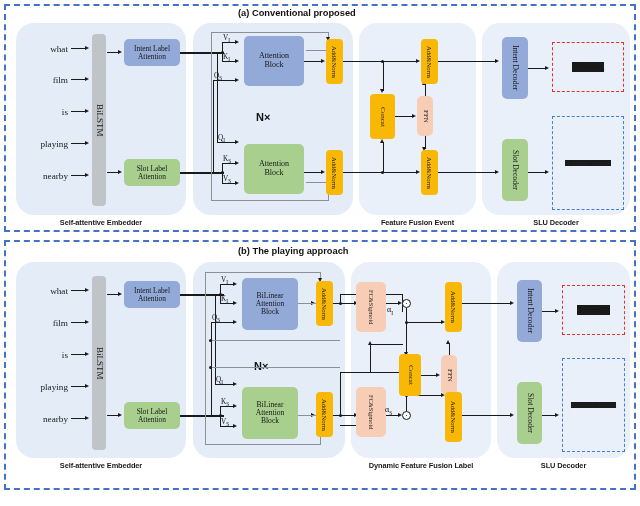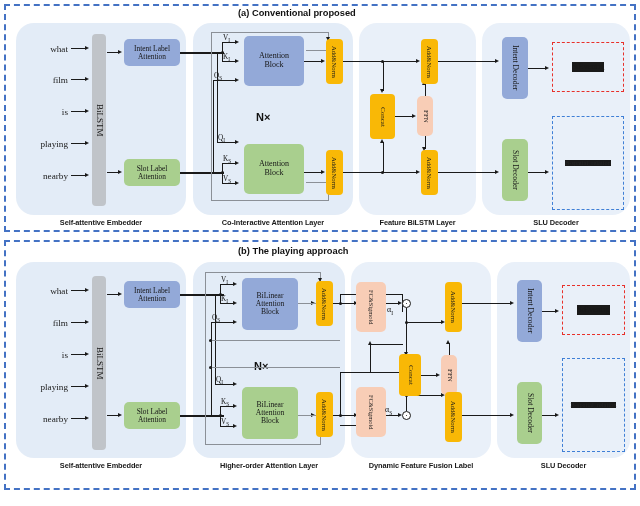--- a/index.html
+++ b/index.html
@@ -56,22 +56,21 @@
   <div class="panel" style="left:4px;top:4px;width:632px;height:228px;">
 
     <div class="panel-title" style="left:232px;top:2px;">(a) Conventional proposed</div>
 
     <div class="region" style="left:10px;top:17px;width:170px;height:192px;"></div>
     <div class="region" style="left:187px;top:17px;width:160px;height:192px;"></div>
     <div class="region lighter" style="left:353px;top:17px;width:117px;height:192px;"></div>
     <div class="region lighter" style="left:476px;top:17px;width:148px;height:192px;"></div>
 
     <div class="region-label" style="left:10px;top:212px;width:170px;">Self-attentive Embedder</div>
-    <div class="region-label" style="left:187px;top:212px;width:160px;">Co-Interactive Attention Layer</div>
-    <div class="region-label" style="left:353px;top:212px;width:117px;">Feature BiLSTM Layer</div>
+    <div class="region-label" style="left:353px;top:212px;width:117px;">Feature Fusion Event</div>
     <div class="region-label" style="left:476px;top:212px;width:148px;">SLU Decoder</div>
 
     <div class="word" style="left:14px;top:38px;width:48px;">what</div>
     <div class="word" style="left:14px;top:69px;width:48px;">film</div>
     <div class="word" style="left:14px;top:101px;width:48px;">is</div>
     <div class="word" style="left:14px;top:133px;width:48px;">playing</div>
     <div class="word" style="left:14px;top:165px;width:48px;">nearby</div>
 
     <div class="ln h" style="left:65px;top:42px;width:14px;"></div>
     <div class="arr r" style="left:79px;top:39.5px;"></div>
@@ -223,21 +222,20 @@
   <div class="panel" style="left:4px;top:240px;width:632px;height:250px;">
 
     <div class="panel-title" style="left:232px;top:4px;">(b) The playing approach</div>
 
     <div class="region" style="left:10px;top:20px;width:170px;height:196px;"></div>
     <div class="region" style="left:187px;top:20px;width:152px;height:196px;"></div>
     <div class="region lighter" style="left:345px;top:20px;width:140px;height:196px;"></div>
     <div class="region lighter" style="left:491px;top:20px;width:133px;height:196px;"></div>
 
     <div class="region-label" style="left:10px;top:219px;width:170px;">Self-attentive Embedder</div>
-    <div class="region-label" style="left:180px;top:219px;width:166px;">Higher-order Attention Layer</div>
     <div class="region-label" style="left:345px;top:219px;width:140px;">Dynamic Feature Fusion Label</div>
     <div class="region-label" style="left:491px;top:219px;width:133px;">SLU Decoder</div>
 
     <div class="word" style="left:14px;top:44px;width:48px;">what</div>
     <div class="word" style="left:14px;top:76px;width:48px;">film</div>
     <div class="word" style="left:14px;top:108px;width:48px;">is</div>
     <div class="word" style="left:14px;top:140px;width:48px;">playing</div>
     <div class="word" style="left:14px;top:172px;width:48px;">nearby</div>
 
     <div class="ln h" style="left:65px;top:48px;width:14px;"></div>

